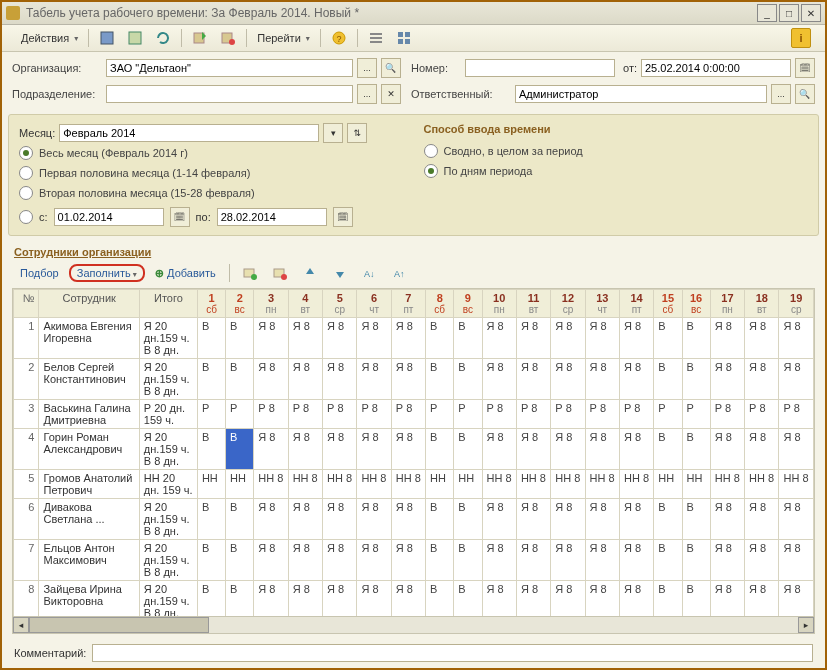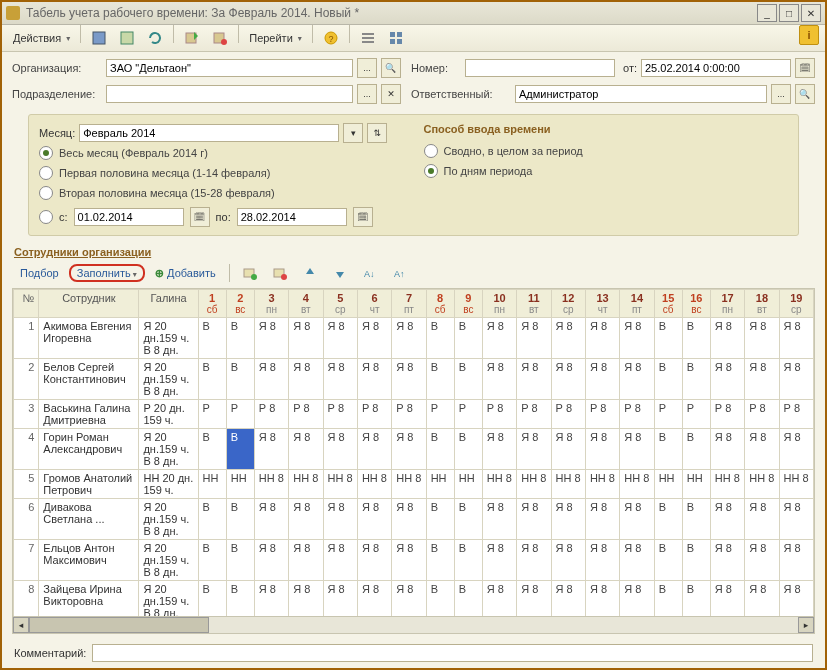--- a/index.html
+++ b/index.html
@@ -1,32 +1,32 @@
 <!DOCTYPE html>
 <html><head>
 <meta charset="utf-8">
 <style>
 html,body{margin:0;padding:0;font-family:Arial,Tahoma,sans-serif;font-size:11px;color:#333;background:#f5f3e7}
 .window{width:827px;height:670px;border:2px solid #a16207;box-sizing:border-box;display:flex;flex-direction:column;background:#f5f3e7;position:relative}
 .titlebar{height:22px;background:linear-gradient(#e8e6d8,#dcdac8);border-bottom:1px solid #b8b6a8;display:flex;align-items:center;padding:0 4px}
 .titlebar .icon{width:14px;height:14px;background:#c8a038;margin-right:6px;border-radius:2px}
 .titlebar .title{flex:1;color:#666;font-size:12px}
 .titlebar .wbtn{width:18px;height:16px;border:1px solid #888;margin-left:2px;display:flex;align-items:center;justify-content:center;font-size:10px;background:#e8e6d8;cursor:pointer}
-.toolbar{height:26px;background:linear-gradient(#f8f6e8,#ece9d8);border-bottom:1px solid #c8c5b0;display:flex;padding:0 6px;gap:2px}
+.toolbar{height:26px;background:linear-gradient(#f8f6e8,#ece9d8);border-bottom:1px solid #c8c5b0;display:flex;align-items:center;padding:0 14px;gap:2px}
 .tbtn{padding:2px 4px;display:flex;align-items:center;gap:3px;cursor:pointer;border:1px solid transparent;border-radius:2px}
 .tbtn .ic{width:16px;height:16px;display:inline-block}
 .sep{width:1px;height:18px;background:#c0bca8;margin:0 3px}
 .drop{font-size:8px;color:#666;margin-left:2px}
 .form-area{padding:6px 10px;display:flex;gap:10px}
 .form-col{flex:1;display:flex;flex-direction:column;gap:6px}
 .form-row{display:flex;align-items:center;gap:4px}
 .lbl{color:#444;font-size:11px;width:90px}
 .inp{flex:1;height:18px;border:1px solid #b8b090;background:#fff;padding:1px 3px;font-size:11px;box-sizing:border-box}
 .inpbtn{width:18px;height:18px;border:1px solid #b8b090;background:#f0eed8;display:flex;align-items:center;justify-content:center;font-size:9px;cursor:pointer}
-.panel{margin:4px 26px;border:1px solid #d0cba8;background:#ece8c8;border-radius:3px;padding:8px 10px;display:flex;gap:20px}
+.panel{margin:4px 6px;border:1px solid #d0cba8;background:#ece8c8;border-radius:3px;padding:8px 10px;display:flex;gap:20px}
 .panel-col{flex:1}
 .panel-title{font-weight:bold;color:#8a6020;margin-bottom:6px}
 .radio-row{display:flex;align-items:center;gap:6px;padding:3px 0;color:#444}
 .radio{width:12px;height:12px;border:1px solid #888;border-radius:50%;background:#fff;display:inline-flex;align-items:center;justify-content:center}
 .radio.sel::after{content:"";width:6px;height:6px;background:#4a7a2a;border-radius:50%}
 .date-row{display:flex;align-items:center;gap:6px;margin-top:4px}
 .date-row .inp{width:110px;flex:none}
 .section-title{color:#8a6020;font-weight:bold;padding:6px 12px 2px;text-decoration:underline}
 .sub-toolbar{display:flex;align-items:center;gap:4px;padding:2px 12px 4px}
 .sub-toolbar .link{color:#2a5a9a;cursor:pointer;padding:2px 6px}
@@ -247,21 +247,21 @@
       </span>
 </div>
 
 <div class="grid-wrap">
   <div class="grid-scroll">
     <table id="grid">
       <thead>
             <tr id="hdr">
               <th class="col-num">№</th>
 <th class="col-emp">Сотрудник</th>
-<th class="col-itog">Галина</th>
+<th class="col-itog">Итого</th>
               <th class="day weekend">
                 <div class="dn">1</div>
                 <div class="dw">сб</div>
               </th>
               <th class="day weekend">
                 <div class="dn">2</div>
                 <div class="dw">вс</div>
               </th>
               <th class="day">
                 <div class="dn">3</div>

